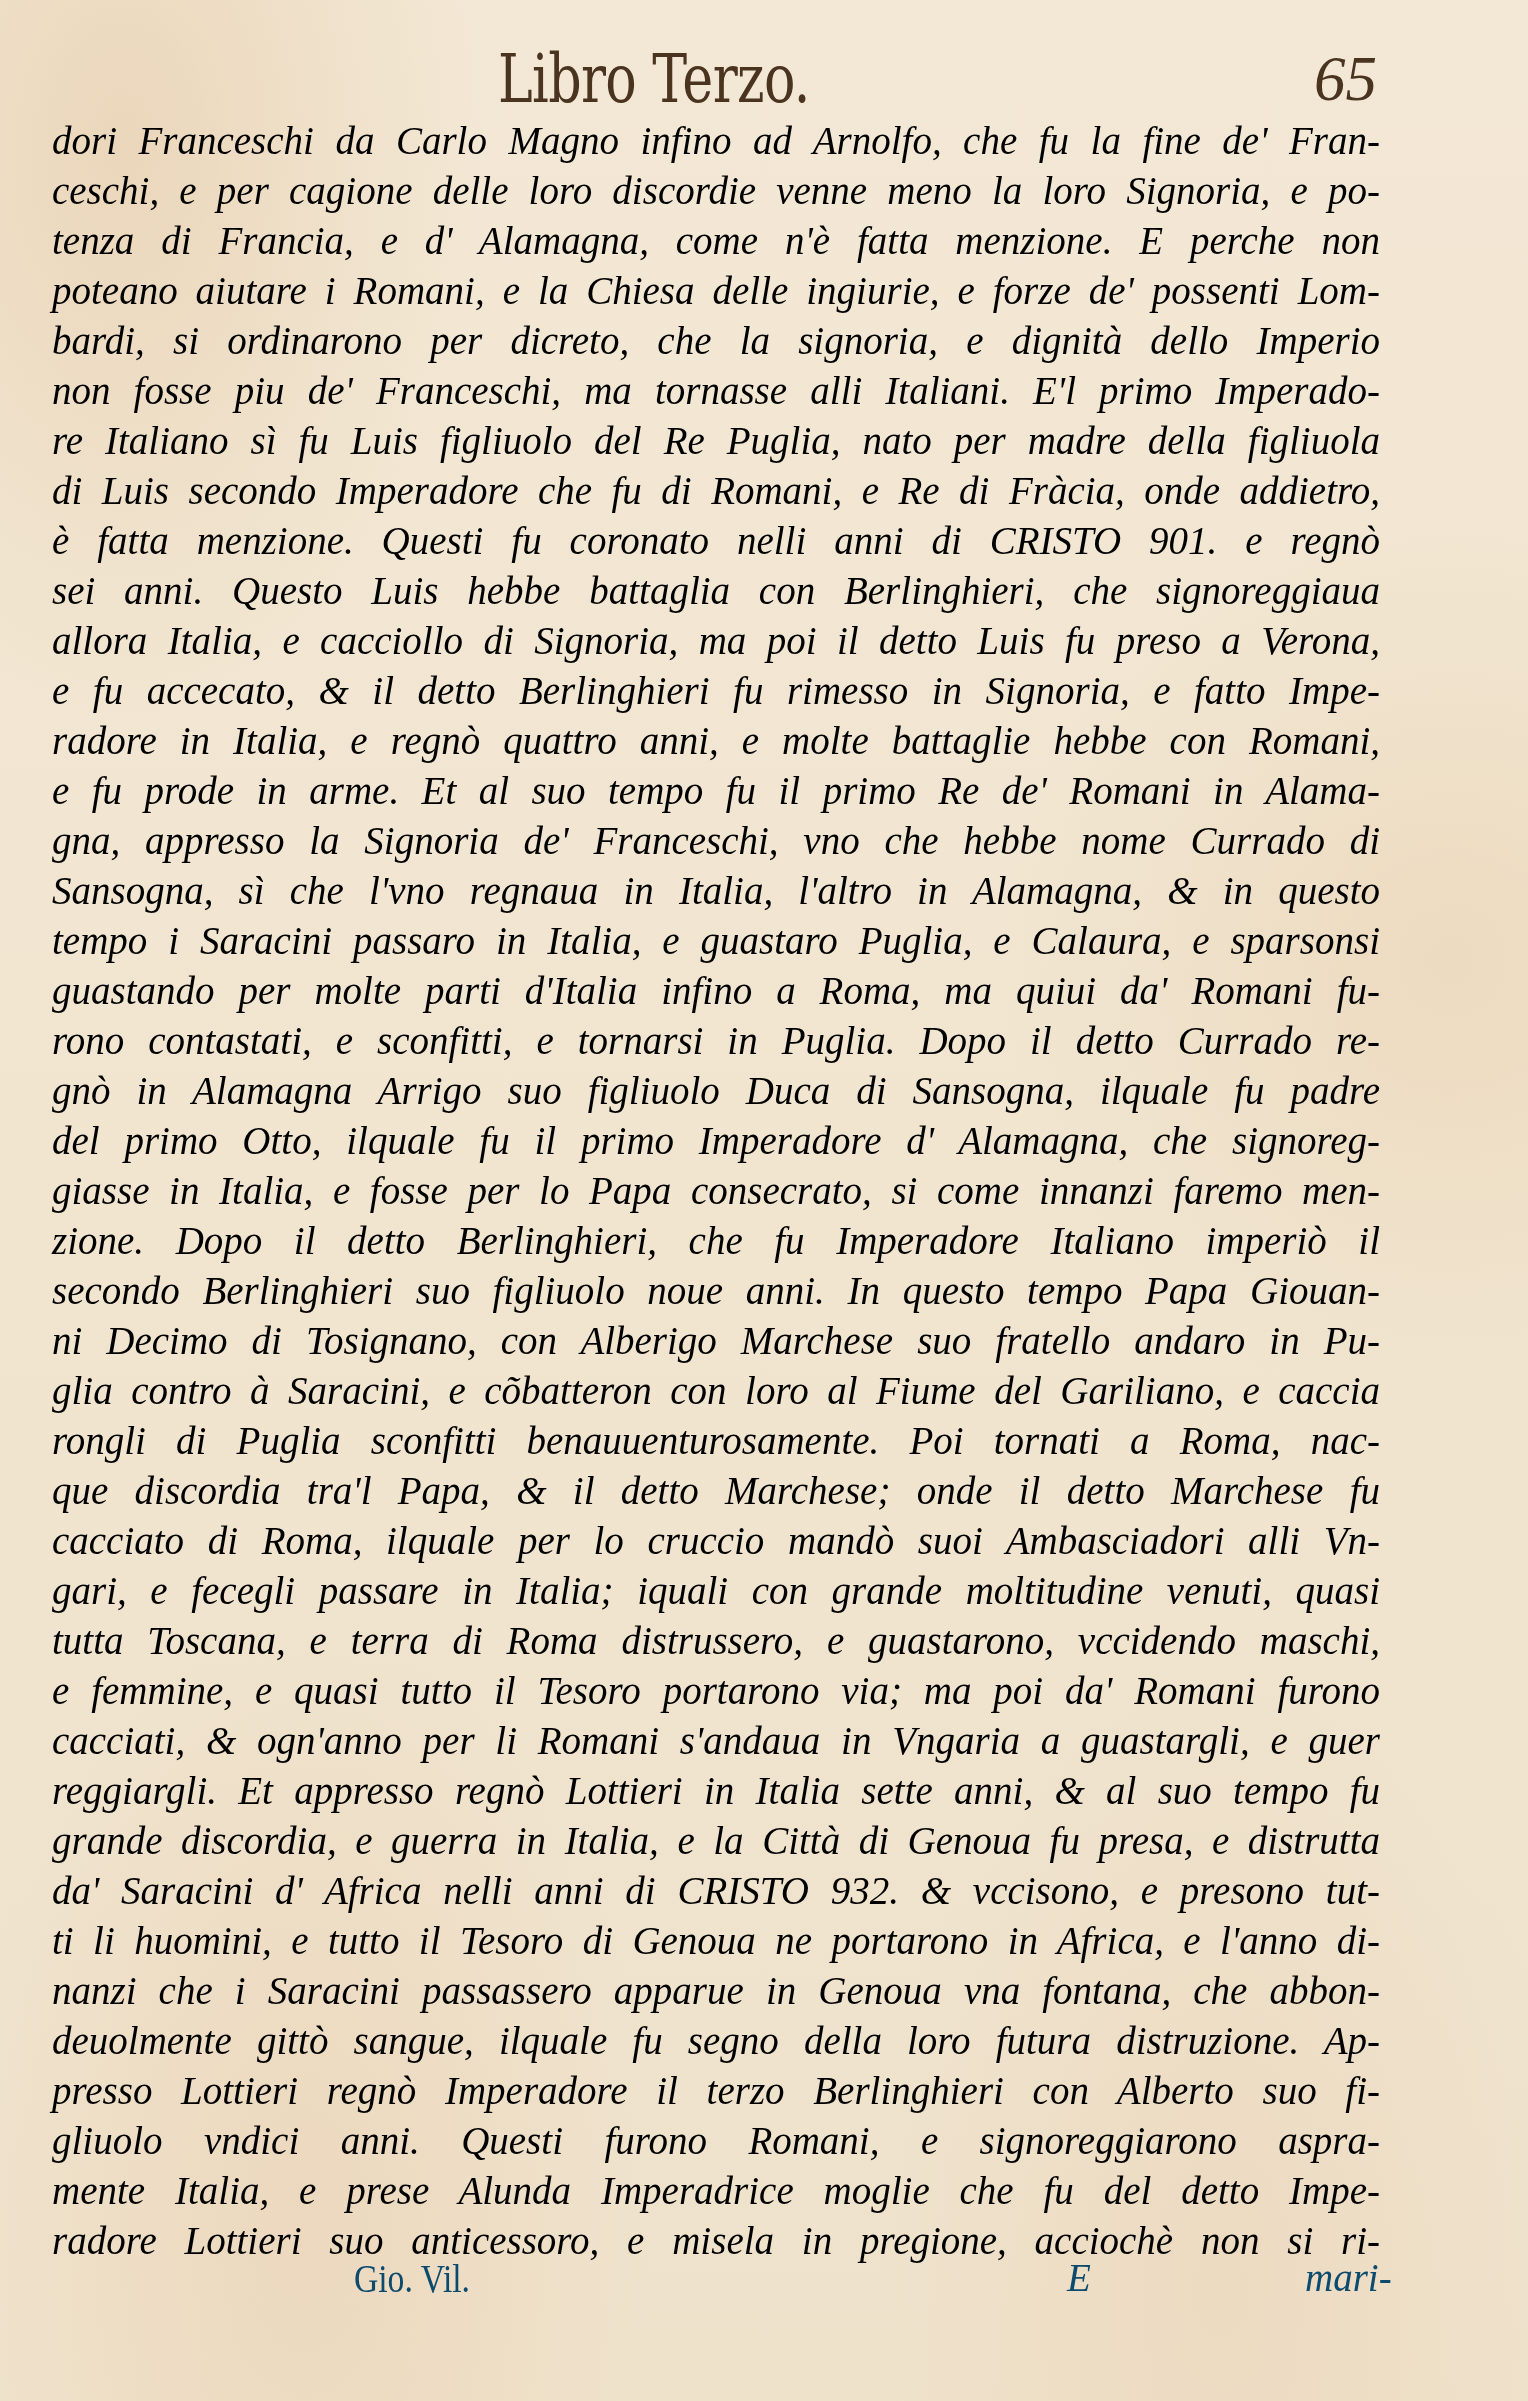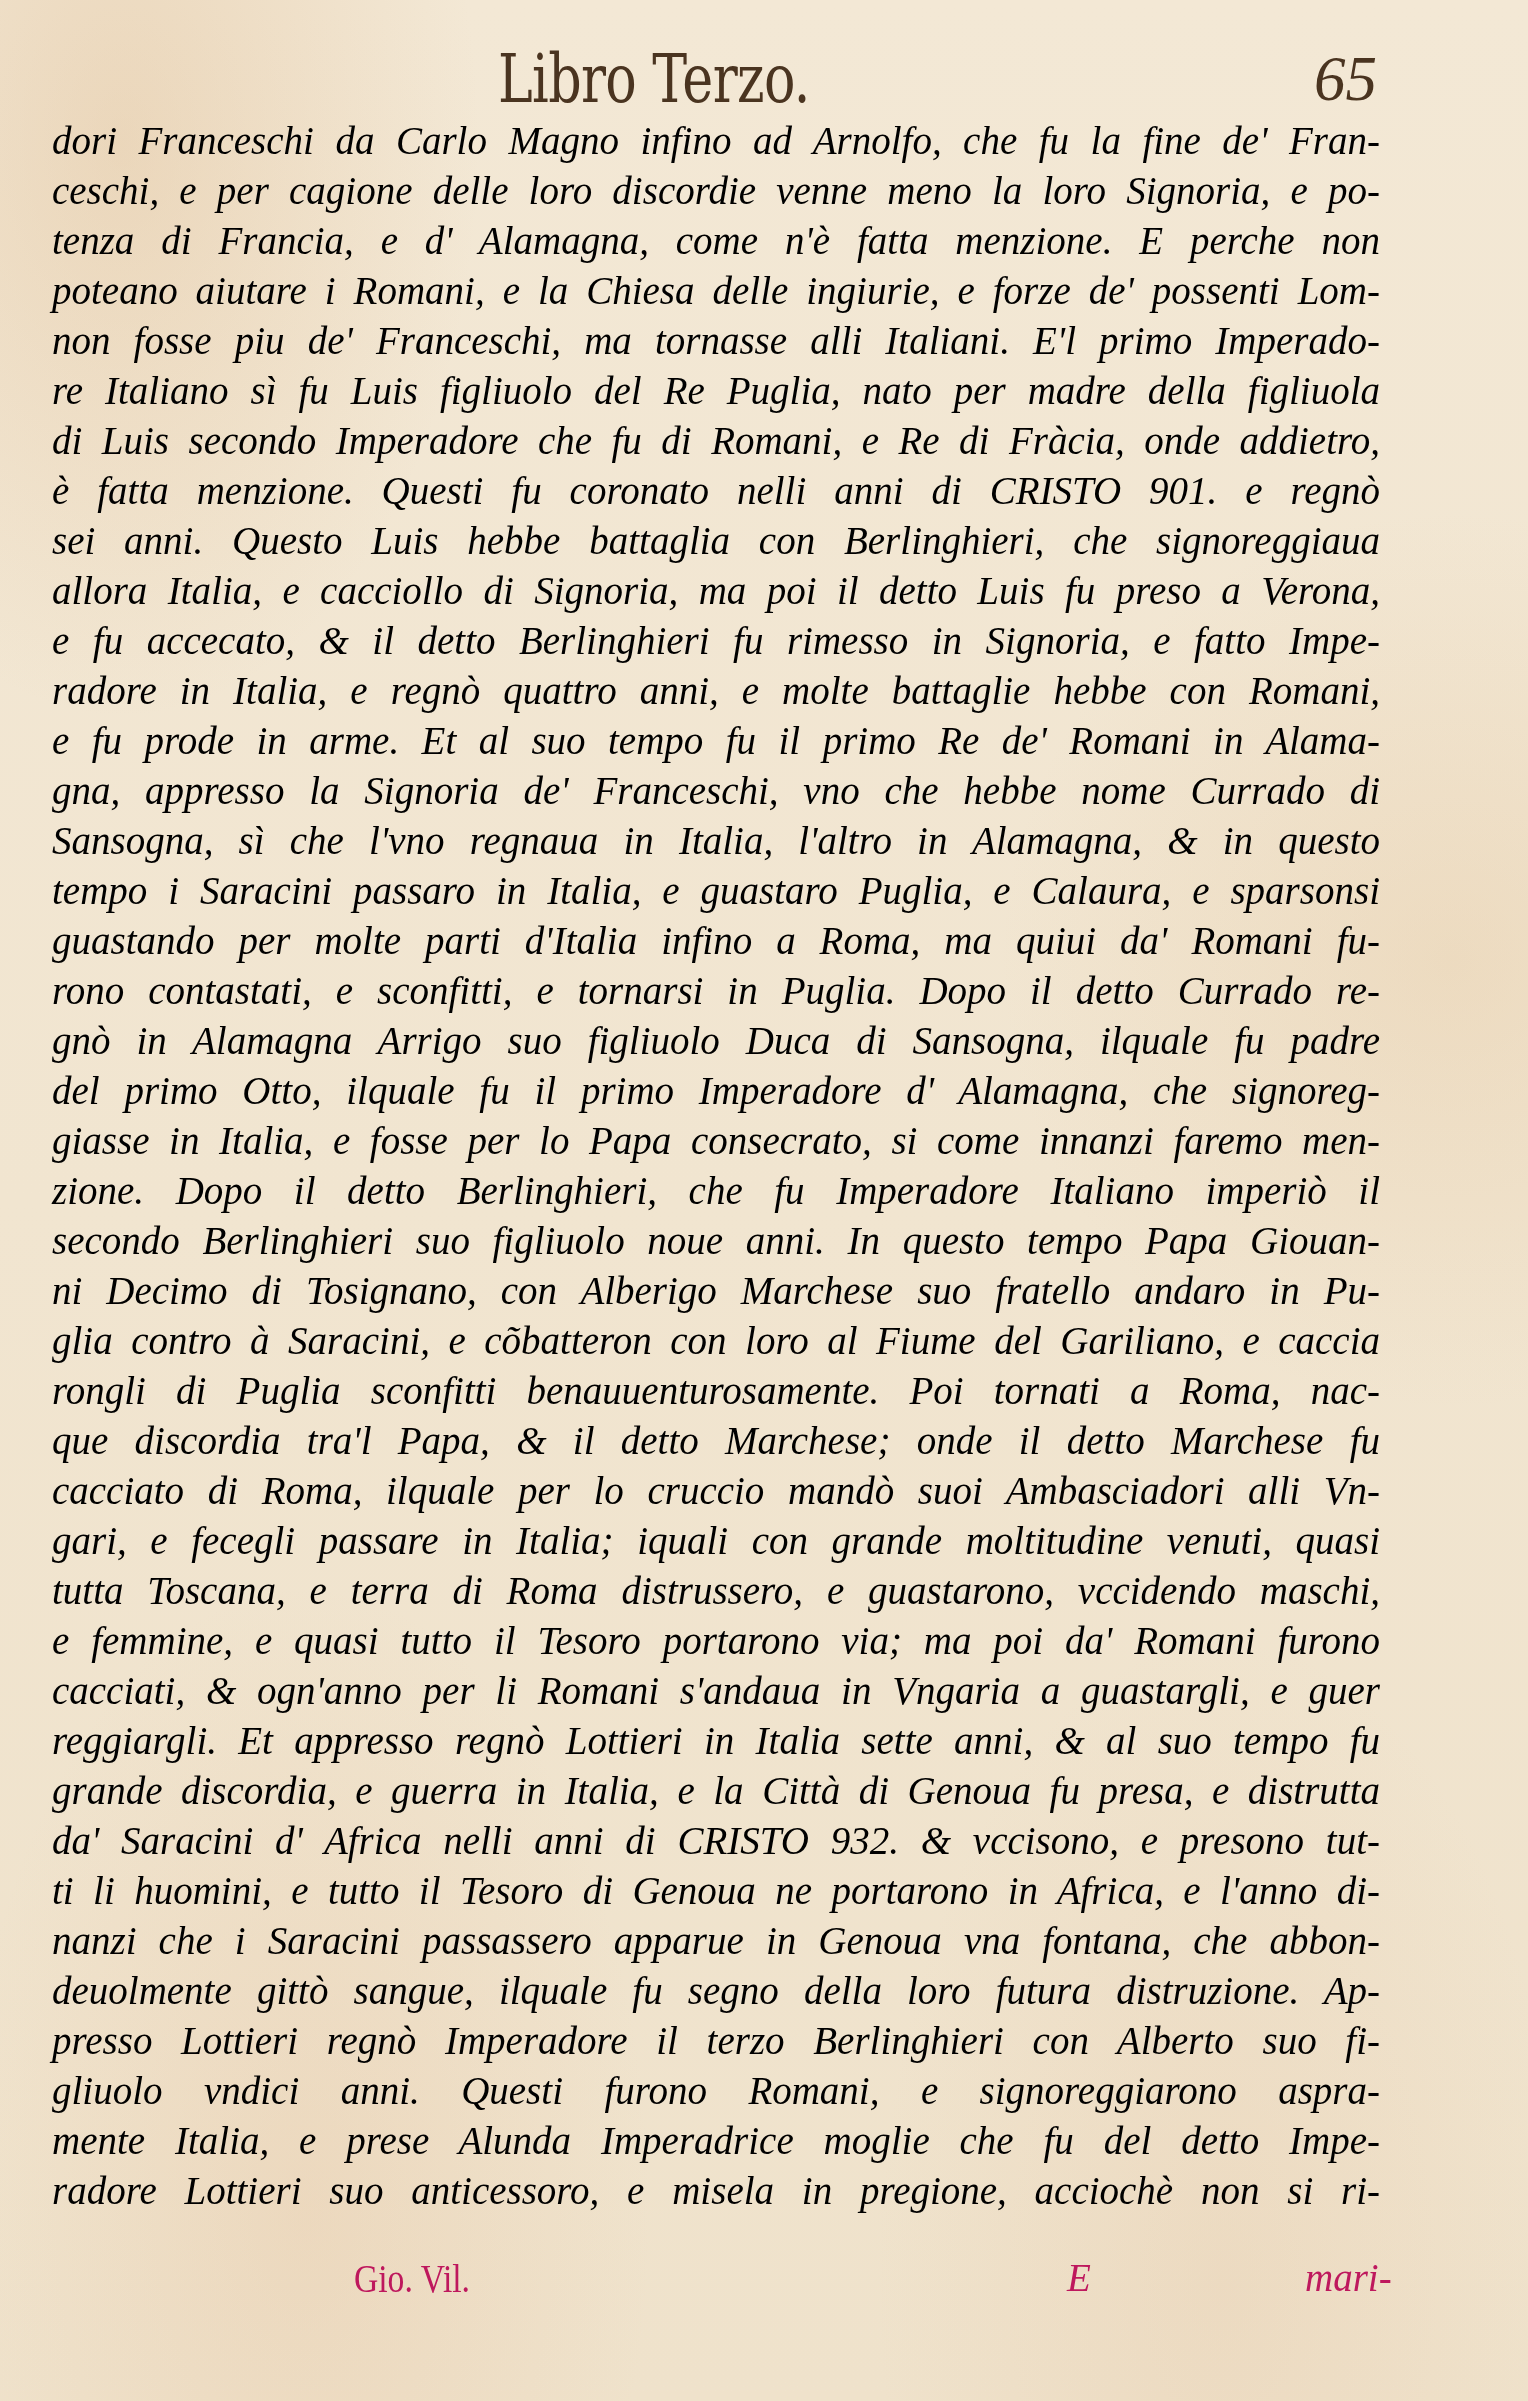--- a/index.html
+++ b/index.html
@@ -68,21 +68,21 @@
       text-align-last: justify;
       overflow: visible;
     }
     .footer-line {
       position: absolute;
       left: 0;
       top: 2253px;
       width: 1528px;
       height: 55px;
       font-family: "Liberation Serif", serif;
-      color: #be185d;
+      color: #0c4a6e;
     }
     .signature {
       position: absolute;
       left: 354px;
       top: 0;
       font-size: 41px;
       line-height: 50px;
       transform: scaleX(0.82);
       transform-origin: left top;
     }
@@ -112,20 +112,21 @@
   <div class="running-head">
     <span class="book-title">Libro Terzo.</span>
     <span class="page-number">65</span>
   </div>
 
   <div class="body-text">
     <span class="line">dori Franceschi da Carlo Magno infino ad Arnolfo, che fu la fine de' Fran-</span>
     <span class="line">ceschi, e per cagione delle loro discordie venne meno la loro Signoria, e po-</span>
     <span class="line">tenza di Francia, e d' Alamagna, come n'è fatta menzione. E perche non</span>
     <span class="line">poteano aiutare i Romani, e la Chiesa delle ingiurie, e forze de' possenti Lom-</span>
+    <span class="line">bardi, si ordinarono per dicreto, che la signoria, e dignità dello Imperio</span>
     <span class="line">non fosse piu de' Franceschi, ma tornasse alli Italiani. E'l primo Imperado-</span>
     <span class="line">re Italiano sì fu Luis figliuolo del Re Puglia, nato per madre della figliuola</span>
     <span class="line">di Luis secondo Imperadore che fu di Romani, e Re di Fràcia, onde addietro,</span>
     <span class="line">è fatta menzione. Questi fu coronato nelli anni di CRISTO 901. e regnò</span>
     <span class="line">sei anni. Questo Luis hebbe battaglia con Berlinghieri, che signoreggiaua</span>
     <span class="line">allora Italia, e cacciollo di Signoria, ma poi il detto Luis fu preso a Verona,</span>
     <span class="line">e fu accecato, &amp; il detto Berlinghieri fu rimesso in Signoria, e fatto Impe-</span>
     <span class="line">radore in Italia, e regnò quattro anni, e molte battaglie hebbe con Romani,</span>
     <span class="line">e fu prode in arme. Et al suo tempo fu il primo Re de' Romani in Alama-</span>
     <span class="line">gna, appresso la Signoria de' Franceschi, vno che hebbe nome Currado di</span>

